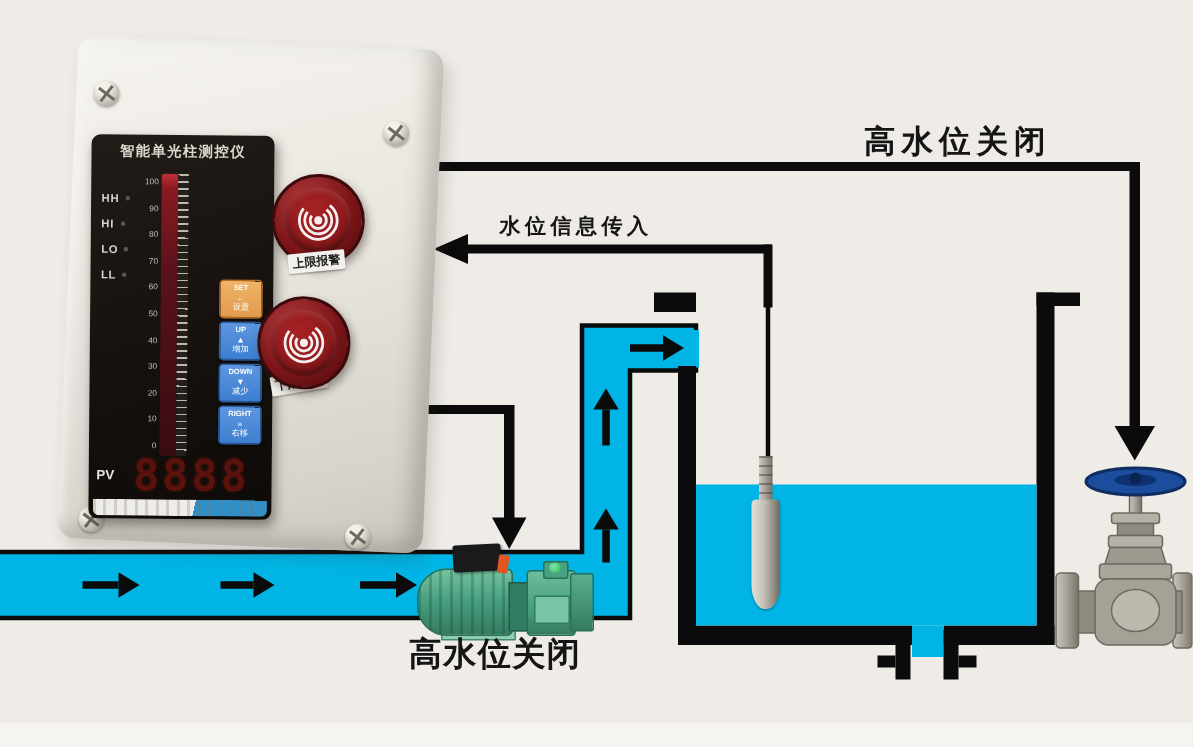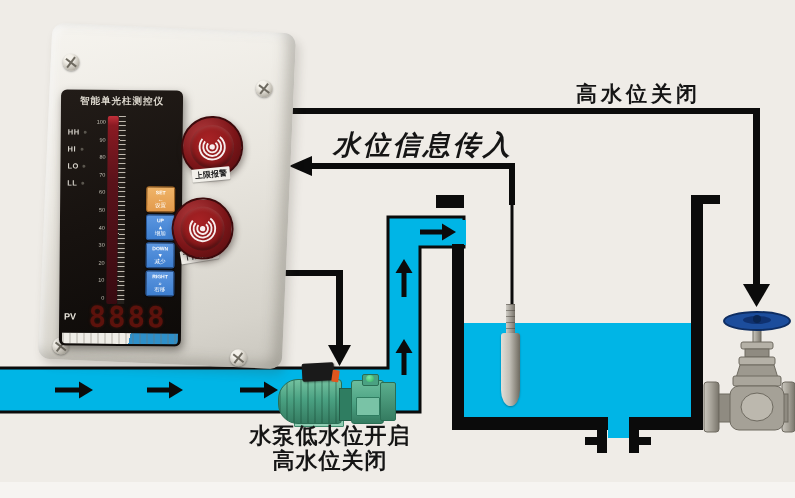--- a/index.html
+++ b/index.html
@@ -121,21 +121,21 @@
       background-image:repeating-linear-gradient(to bottom,rgba(70,65,58,.5) 0 1px,transparent 1px 6px),
         linear-gradient(90deg,#cfccc5,#9b978f 60%,#767269);}
   .probe-body{position:absolute;left:1px;top:29px;width:19px;height:73px;
       border-radius:3px 3px 9px 9px / 3px 3px 16px 16px;
       background:linear-gradient(90deg,#e2dfd8 0%,#c2bfb7 45%,#8d897f 80%,#6e6a60 100%);
       box-shadow:0 1px 2px rgba(0,0,0,.3);}
 
   
   .diagram-label{position:absolute;color:var(--text,#151515);font-weight:700;white-space:nowrap;}
   .label-valve{left:576px;top:80px;font-size:21px;letter-spacing:4px;}
-  .label-info{left:333px;top:127px;font-size:27px;letter-spacing:3px;font-style:italic;}
+  .label-info{left:333px;top:142px;font-size:14px;letter-spacing:3px;}
   .label-pump{left:222px;top:423px;width:216px;text-align:center;font-size:22px;line-height:25px;letter-spacing:1px;}
 </style>
 </head>
 <body>
 
 <svg class="base" width="795" height="498" viewBox="0 0 795 498">
 
   <g>
     <rect class="line" x="287" y="108" width="472" height="6"></rect>
     <rect class="line" x="753" y="108" width="7" height="178"></rect>
@@ -355,17 +355,16 @@
   <g>
     <ellipse cx="57" cy="15" rx="33" ry="9" fill="var(--valve-wheel,#1c4d9c)" stroke="#0e2d62" stroke-width="2"></ellipse>
     <ellipse cx="57" cy="14" rx="14" ry="4" fill="#0f3170"></ellipse>
     <circle cx="57" cy="13" r="4" fill="#0a2552"></circle>
   </g>
 </svg>
 
 <div class="diagram-label label-valve">高水位关闭</div>
 <div class="diagram-label label-info">水位信息传入</div>
 <div class="diagram-label label-pump">
-  <div>水泵低水位开启</div>
   <div>高水位关闭</div>
 </div>
 
 <div class="bottom-strip"></div>
 
 </body></html>

